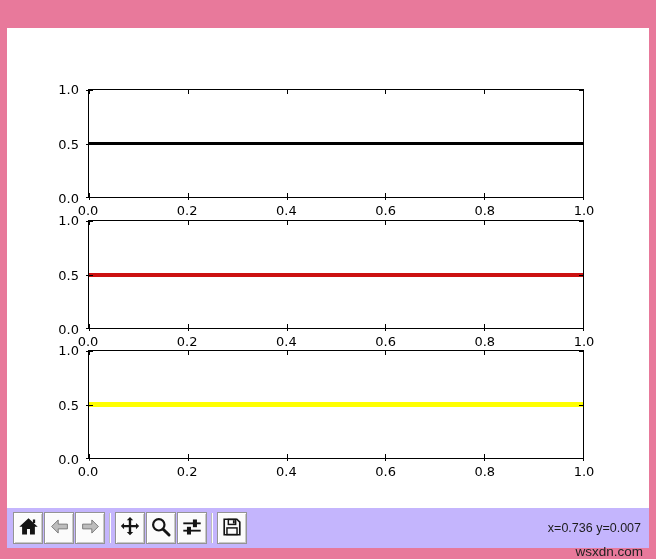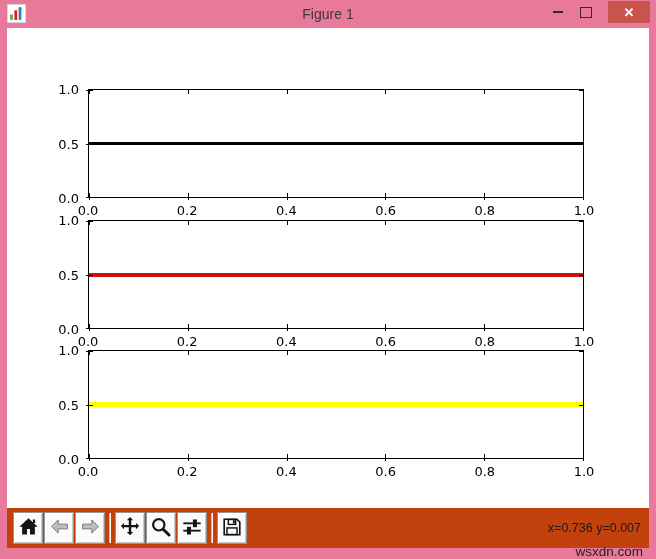--- a/index.html
+++ b/index.html
@@ -33,57 +33,37 @@
   .tx.top{top:0;}
   .tx.bot{bottom:-3px;height:7px;}
   .ty{height:1px;width:4px;}
   .ty.left{left:-3px;width:7px;}
   .ty.right{right:0;}
   .xlab{position:absolute;top:calc(100% + 5px);transform:translateX(-50%);
     font-size:13px;color:#000;white-space:nowrap;}
   .ylab{position:absolute;right:calc(100% + 9px);transform:translateY(-50%);
     font-size:13px;color:#000;white-space:nowrap;}
   
-  .toolbar{position:absolute;left:7px;top:508px;width:642px;height:40px;background:#c2410c;
+  .toolbar{position:absolute;left:7px;top:508px;width:642px;height:40px;background:#c4b5fd;
     display:flex;align-items:center;box-sizing:border-box;padding-left:5px;}
   .tbtn{width:30px;height:32px;margin-left:1px;background:#fbfbfb;border:1px solid #949494;
     box-shadow:inset 1px 1px 0 #ffffff, inset -1px -1px 0 #c9c9c9;
     display:flex;align-items:center;justify-content:center;padding:0;cursor:default;}
   .tsep{width:1px;height:30px;background:#bdbdbd;margin:0 4px;box-shadow:1px 0 0 #fdfdfd;}
   .status{position:absolute;right:8px;top:0;height:40px;line-height:40px;
     font-size:12.5px;color:#1c1c1c;}
   
   .watermark{position:absolute;right:13px;bottom:0;font-size:13.5px;color:#222;z-index:9;
     line-height:14px;}
 </style>
 </head>
 <body>
 
 <div class="window">
 
-  <div class="titlebar">
-    <span class="app-icon"><svg viewBox="0 0 16 16" width="17" height="17">
-          <rect width="16" height="16" fill="#ffffff"></rect>
-          <rect x="2" y="9" width="2.6" height="5" fill="#4daf4a"></rect>
-          <rect x="6" y="5" width="2.6" height="9" fill="#e41a1c"></rect>
-          <rect x="10" y="2" width="2.6" height="12" fill="#377eb8"></rect>
-        </svg></span>
-    <div class="win-title">Figure 1</div>
-    <div class="controls">
-      <button class="ctl">
-          <span class="min-bar"></span>
-        </button>
-      <button class="ctl">
-          <span class="max-box"></span>
-        </button>
-      <button class="ctl close">
-          <span class="close-x">✕</span>
-        </button>
-    </div>
-  </div>
 
   <div class="figure">
       <div class="subplot sp0">
         <div class="axes">
           <div class="dataline" style="background: rgb(0, 0, 0); height: 3px; top: calc(50% - 1.5px);"></div>
           <div class="tick tx top" style="left: 0%;"></div>
           <div class="tick tx bot" style="left: 0%;"></div>
           <div class="tick tx top" style="left: 20%;"></div>
           <div class="tick tx bot" style="left: 20%;"></div>
           <div class="tick tx top" style="left: 40%;"></div>

